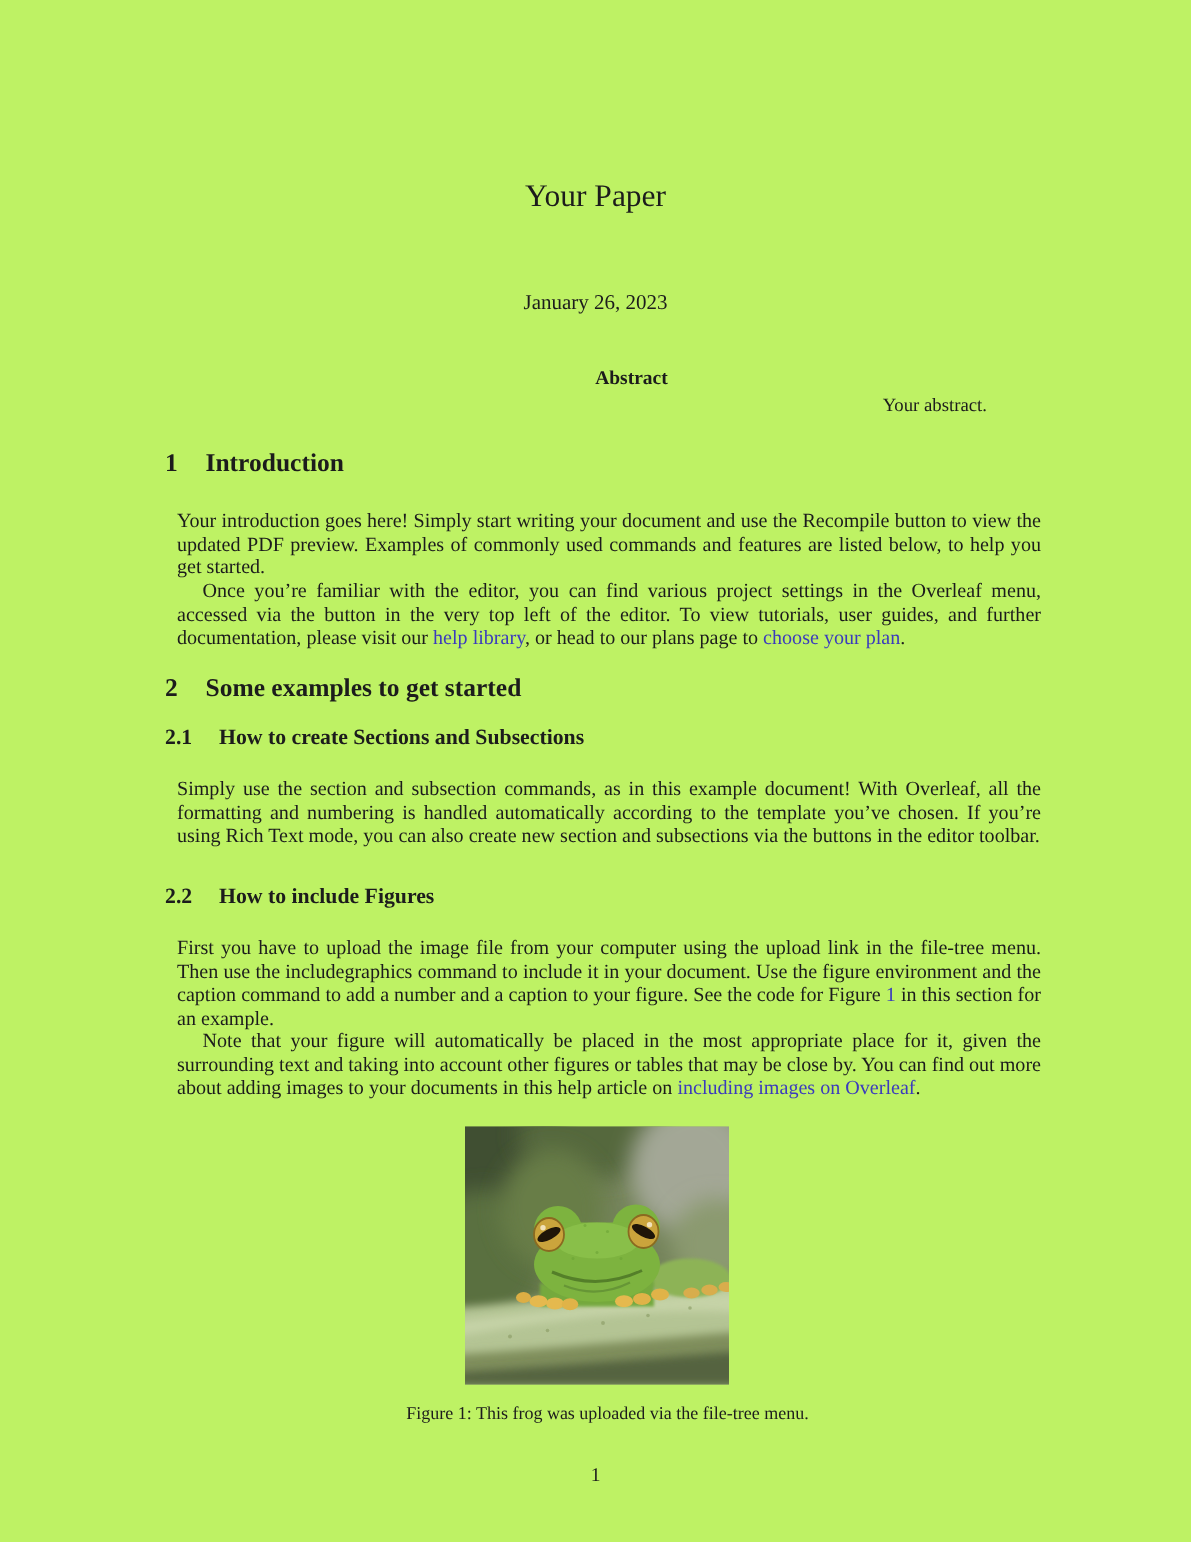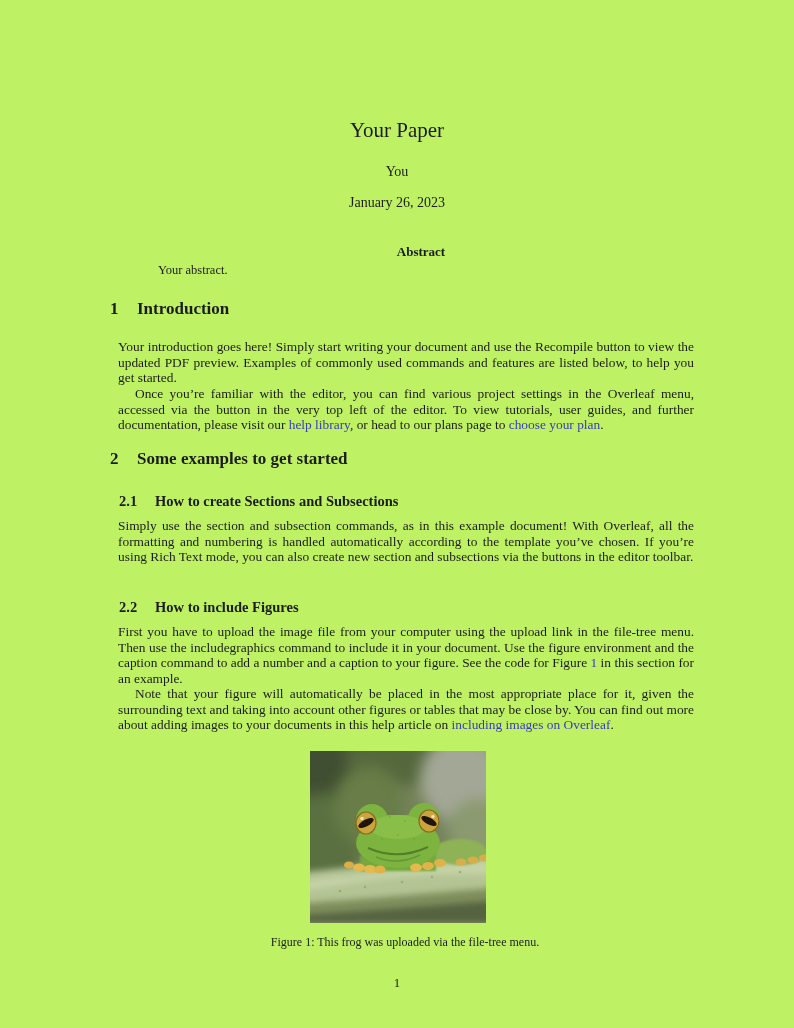--- a/index.html
+++ b/index.html
@@ -11,23 +11,23 @@
     font-family: "Liberation Serif", "DejaVu Serif", serif;
     color: #1c1c1c;
     overflow: hidden;
   }
   .abs { position: absolute; }
   .center { left: 0; width: 794px; text-align: center; }
   .body-col { left: 110px; width: 576px; }
   .paper-title { font-size: 21px; }
   .meta { font-size: 14px; }
   .abstract-heading { font-size: 13px; font-weight: 700; margin-left: 24px; }
-  .abstract-text { font-size: 12.5px; }
+  .abstract-text { font-size: 12.5px; text-align: right; }
   h1.sec { font-size: 17px; font-weight: 700; margin: 0; }
-  h2.sub { font-size: 14.5px; font-weight: 700; margin: 9px; }
+  h2.sub { font-size: 14.5px; font-weight: 700; margin: 0; }
   .sec-num { display: inline-block; width: 27px; }
   .sub-num { display: inline-block; width: 36px; }
   p.para {
     margin: 8px;
     font-size: 13.4px;
     line-height: 15.7px;
     text-align: justify;
   }
   p.indent { text-indent: 17px; }
   .link { color: var(--link-color, #3b3bbd); cursor: pointer; text-decoration: none; }
@@ -35,21 +35,20 @@
   .pagenum { font-size: 13px; }
   .figure-svg { display: block; }
 </style>
 </head>
 <body>
 
 <div class="page">
 
   <div class="abs center paper-title" style="top:118px;">Your Paper</div>
 
-  <div class="abs center meta" style="top:164px;">You</div>
 
   <div class="abs center meta" style="top:195px;">January 26, 2023</div>
 
   <div class="abs center abstract-heading" style="top:244px;">Abstract</div>
 
   <div class="abs abstract-text" style="left:158px; top:263px; width:500px;">Your abstract.</div>
 
   <h1 class="abs body-col sec" style="top:299px;">
     <span class="sec-num">1</span><span>Introduction</span>
   </h1>

